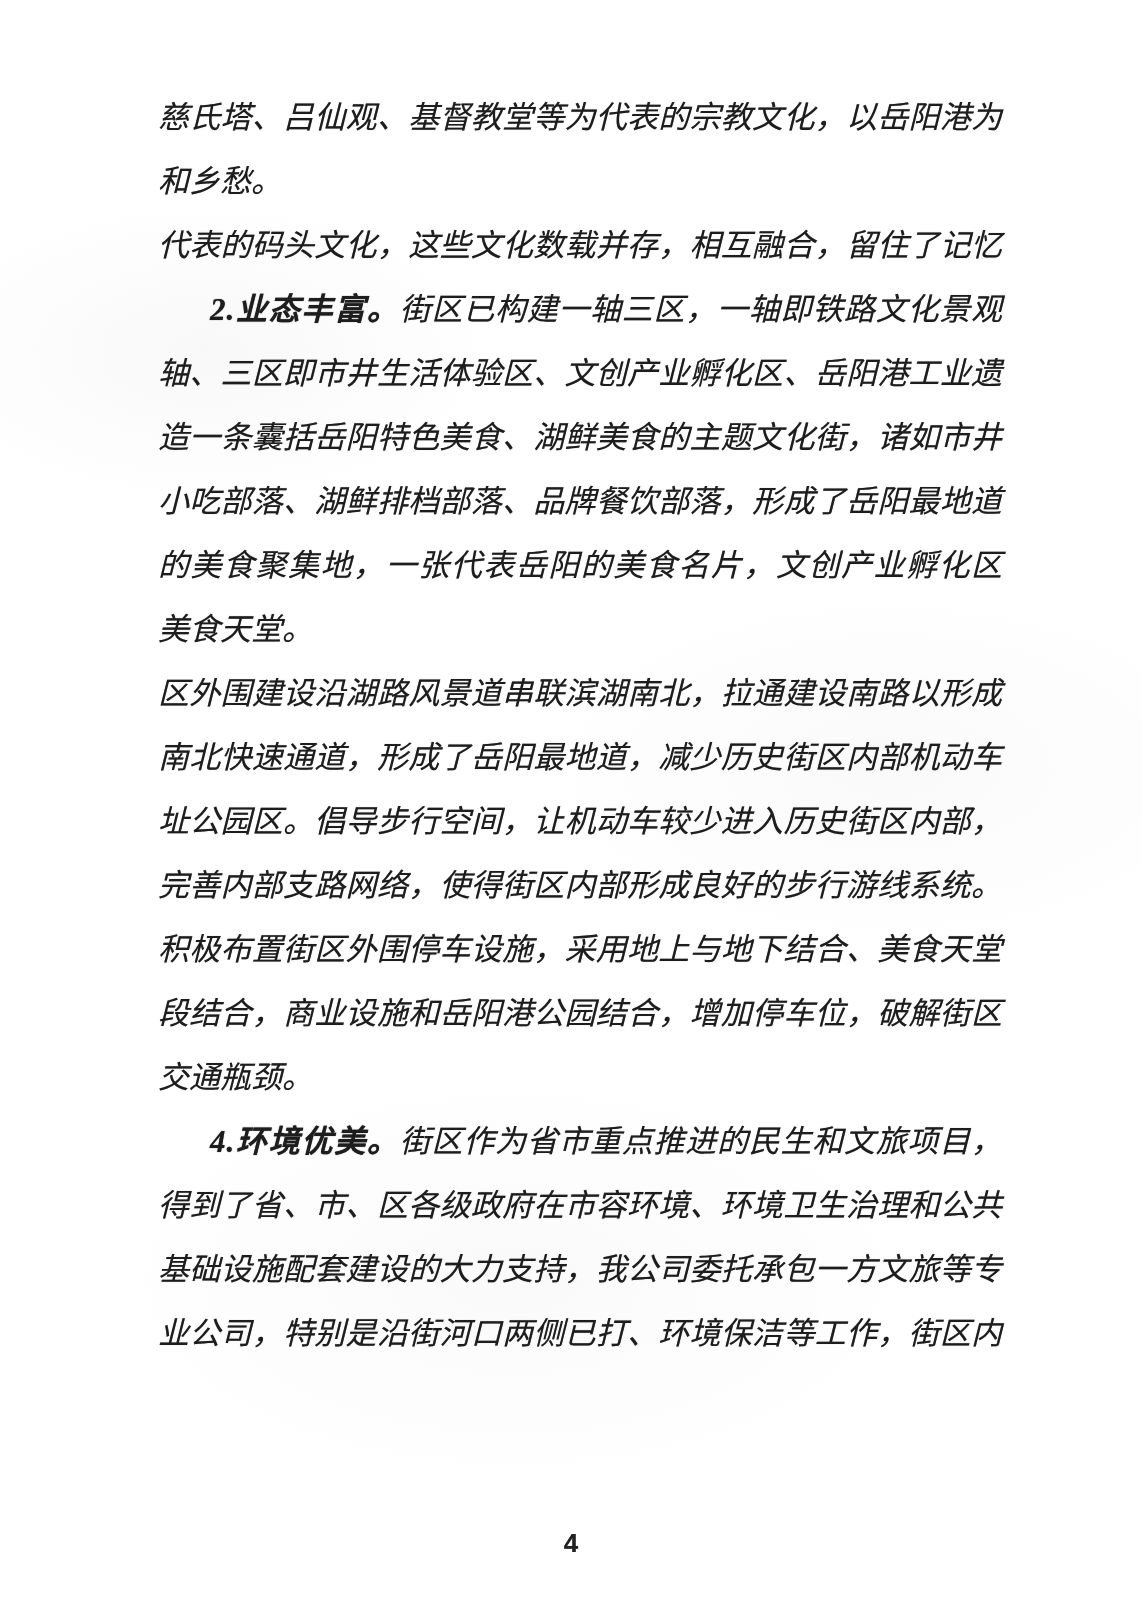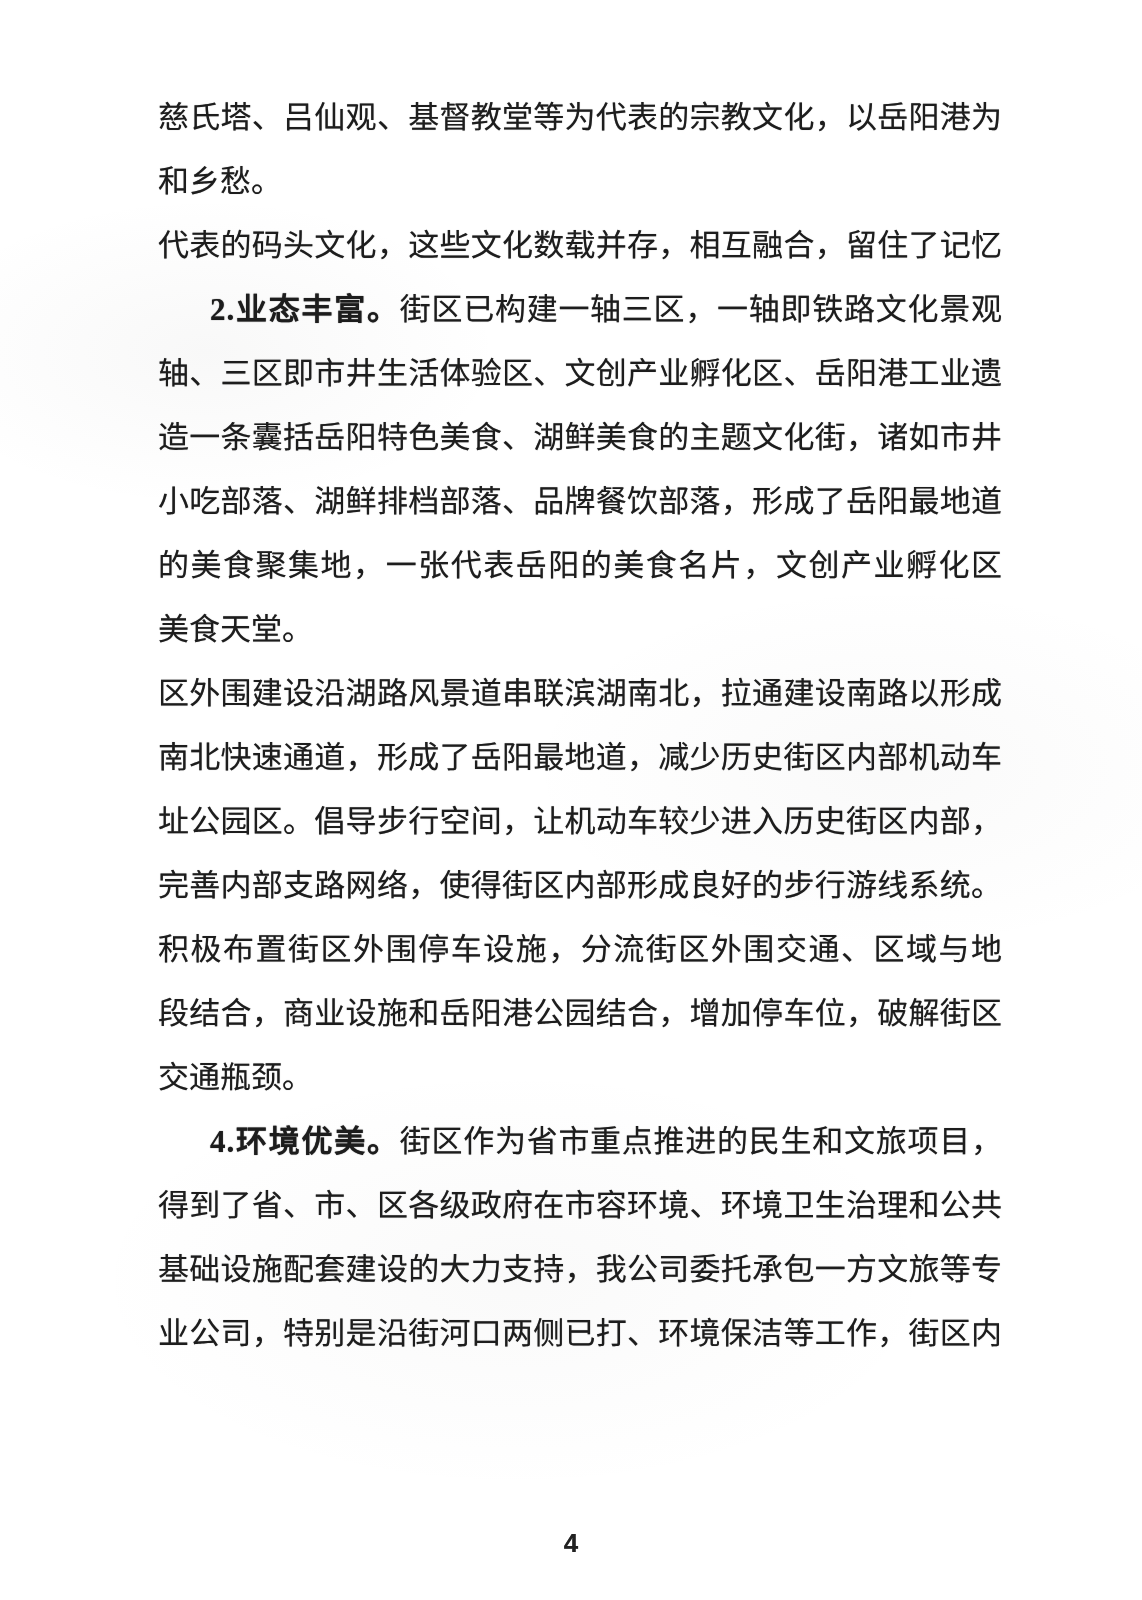--- a/index.html
+++ b/index.html
@@ -32,20 +32,21 @@
     color: #1d1d1d;
   }
   .line {
     height: 64px;
     line-height: 64px;
     font-size: 31px;
     white-space: nowrap;
     text-align: justify;
     text-align-last: left;
     text-shadow: 0 0 0.7px rgba(20,20,20,0.55);
+    font-style: italic;
   }
   .line.full {
     white-space: normal;
     text-align-last: justify;
   }
   .line.indent {
     padding-left: 52px;
   }
   .lead {
     font-weight: 700;
@@ -79,21 +80,21 @@
     <div class="line full indent"><span class="lead">2.业态丰富。</span><span>街区已构建一轴三区，一轴即铁路文化景观</span></div>
     <div class="line full">轴、三区即市井生活体验区、文创产业孵化区、岳阳港工业遗</div>
     <div class="line full">造一条囊括岳阳特色美食、湖鲜美食的主题文化街，诸如市井</div>
     <div class="line full">小吃部落、湖鲜排档部落、品牌餐饮部落，形成了岳阳最地道</div>
     <div class="line full">的美食聚集地，一张代表岳阳的美食名片，文创产业孵化区</div>
     <div class="line">美食天堂。</div>
     <div class="line full">区外围建设沿湖路风景道串联滨湖南北，拉通建设南路以形成</div>
     <div class="line full">南北快速通道，形成了岳阳最地道，减少历史街区内部机动车</div>
     <div class="line full">址公园区。倡导步行空间，让机动车较少进入历史街区内部，</div>
     <div class="line full">完善内部支路网络，使得街区内部形成良好的步行游线系统。</div>
-    <div class="line full">积极布置街区外围停车设施，分流街区外围交通、区域与地</div>
+    <div class="line full">积极布置街区外围停车设施，采用地上与地下结合、美食天堂</div>
     <div class="line full">段结合，商业设施和岳阳港公园结合，增加停车位，破解街区</div>
     <div class="line">交通瓶颈。</div>
     <div class="line full indent"><span class="lead">4.环境优美。</span><span>街区作为省市重点推进的民生和文旅项目，</span></div>
     <div class="line full">得到了省、市、区各级政府在市容环境、环境卫生治理和公共</div>
     <div class="line full">基础设施配套建设的大力支持，我公司委托承包一方文旅等专</div>
     <div class="line full">业公司，特别是沿街河口两侧已打、环境保洁等工作，街区内</div>
   </div>
 
 <div class="page-footer">
   <span class="page-number">4</span>

